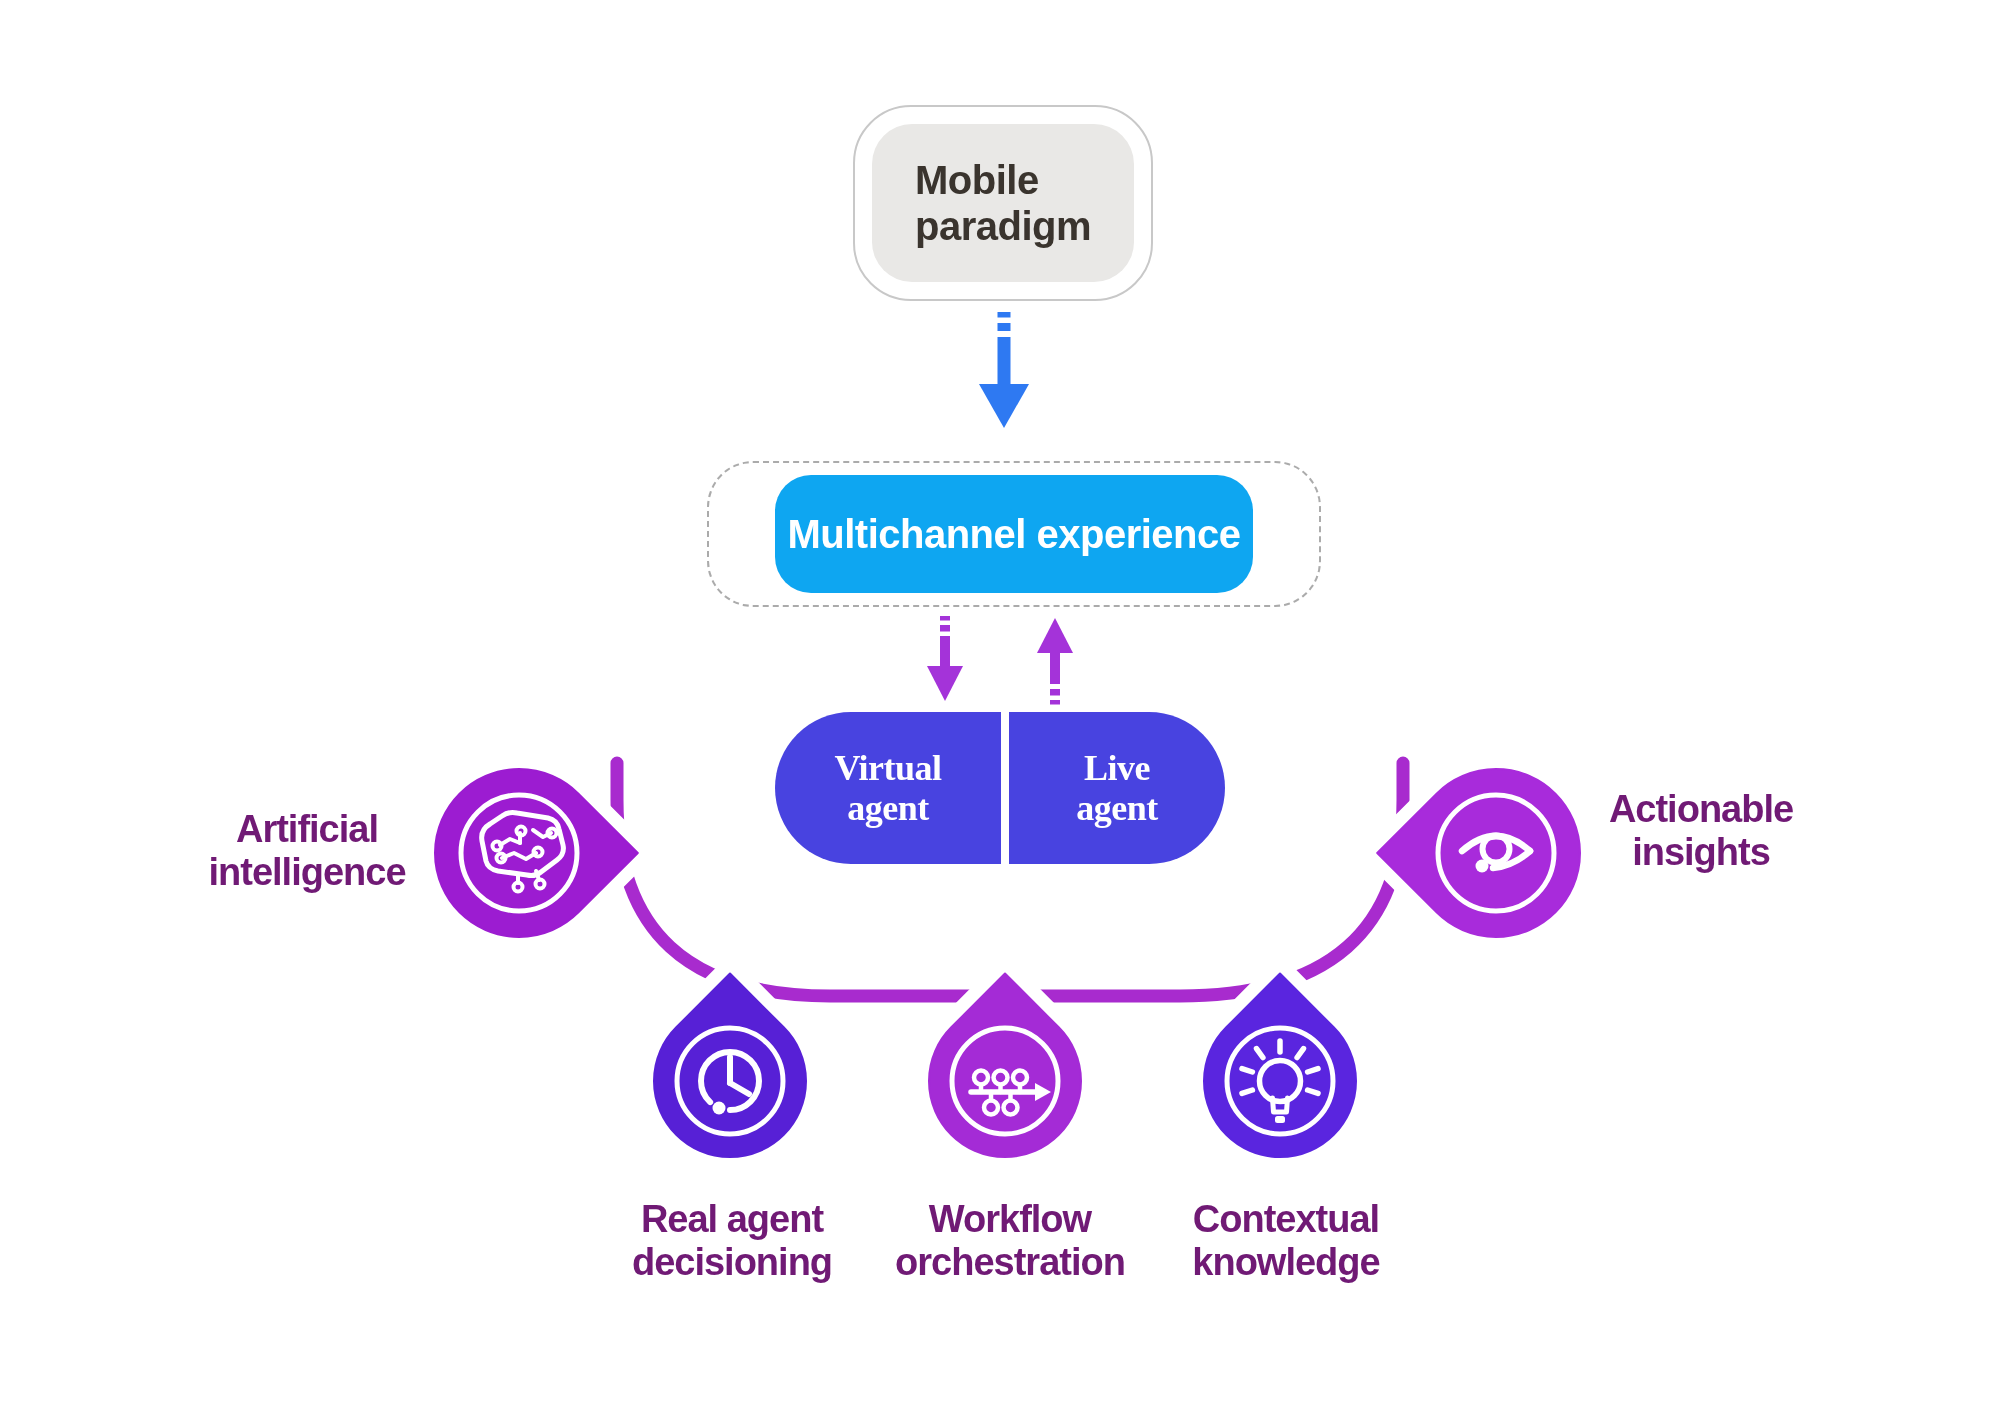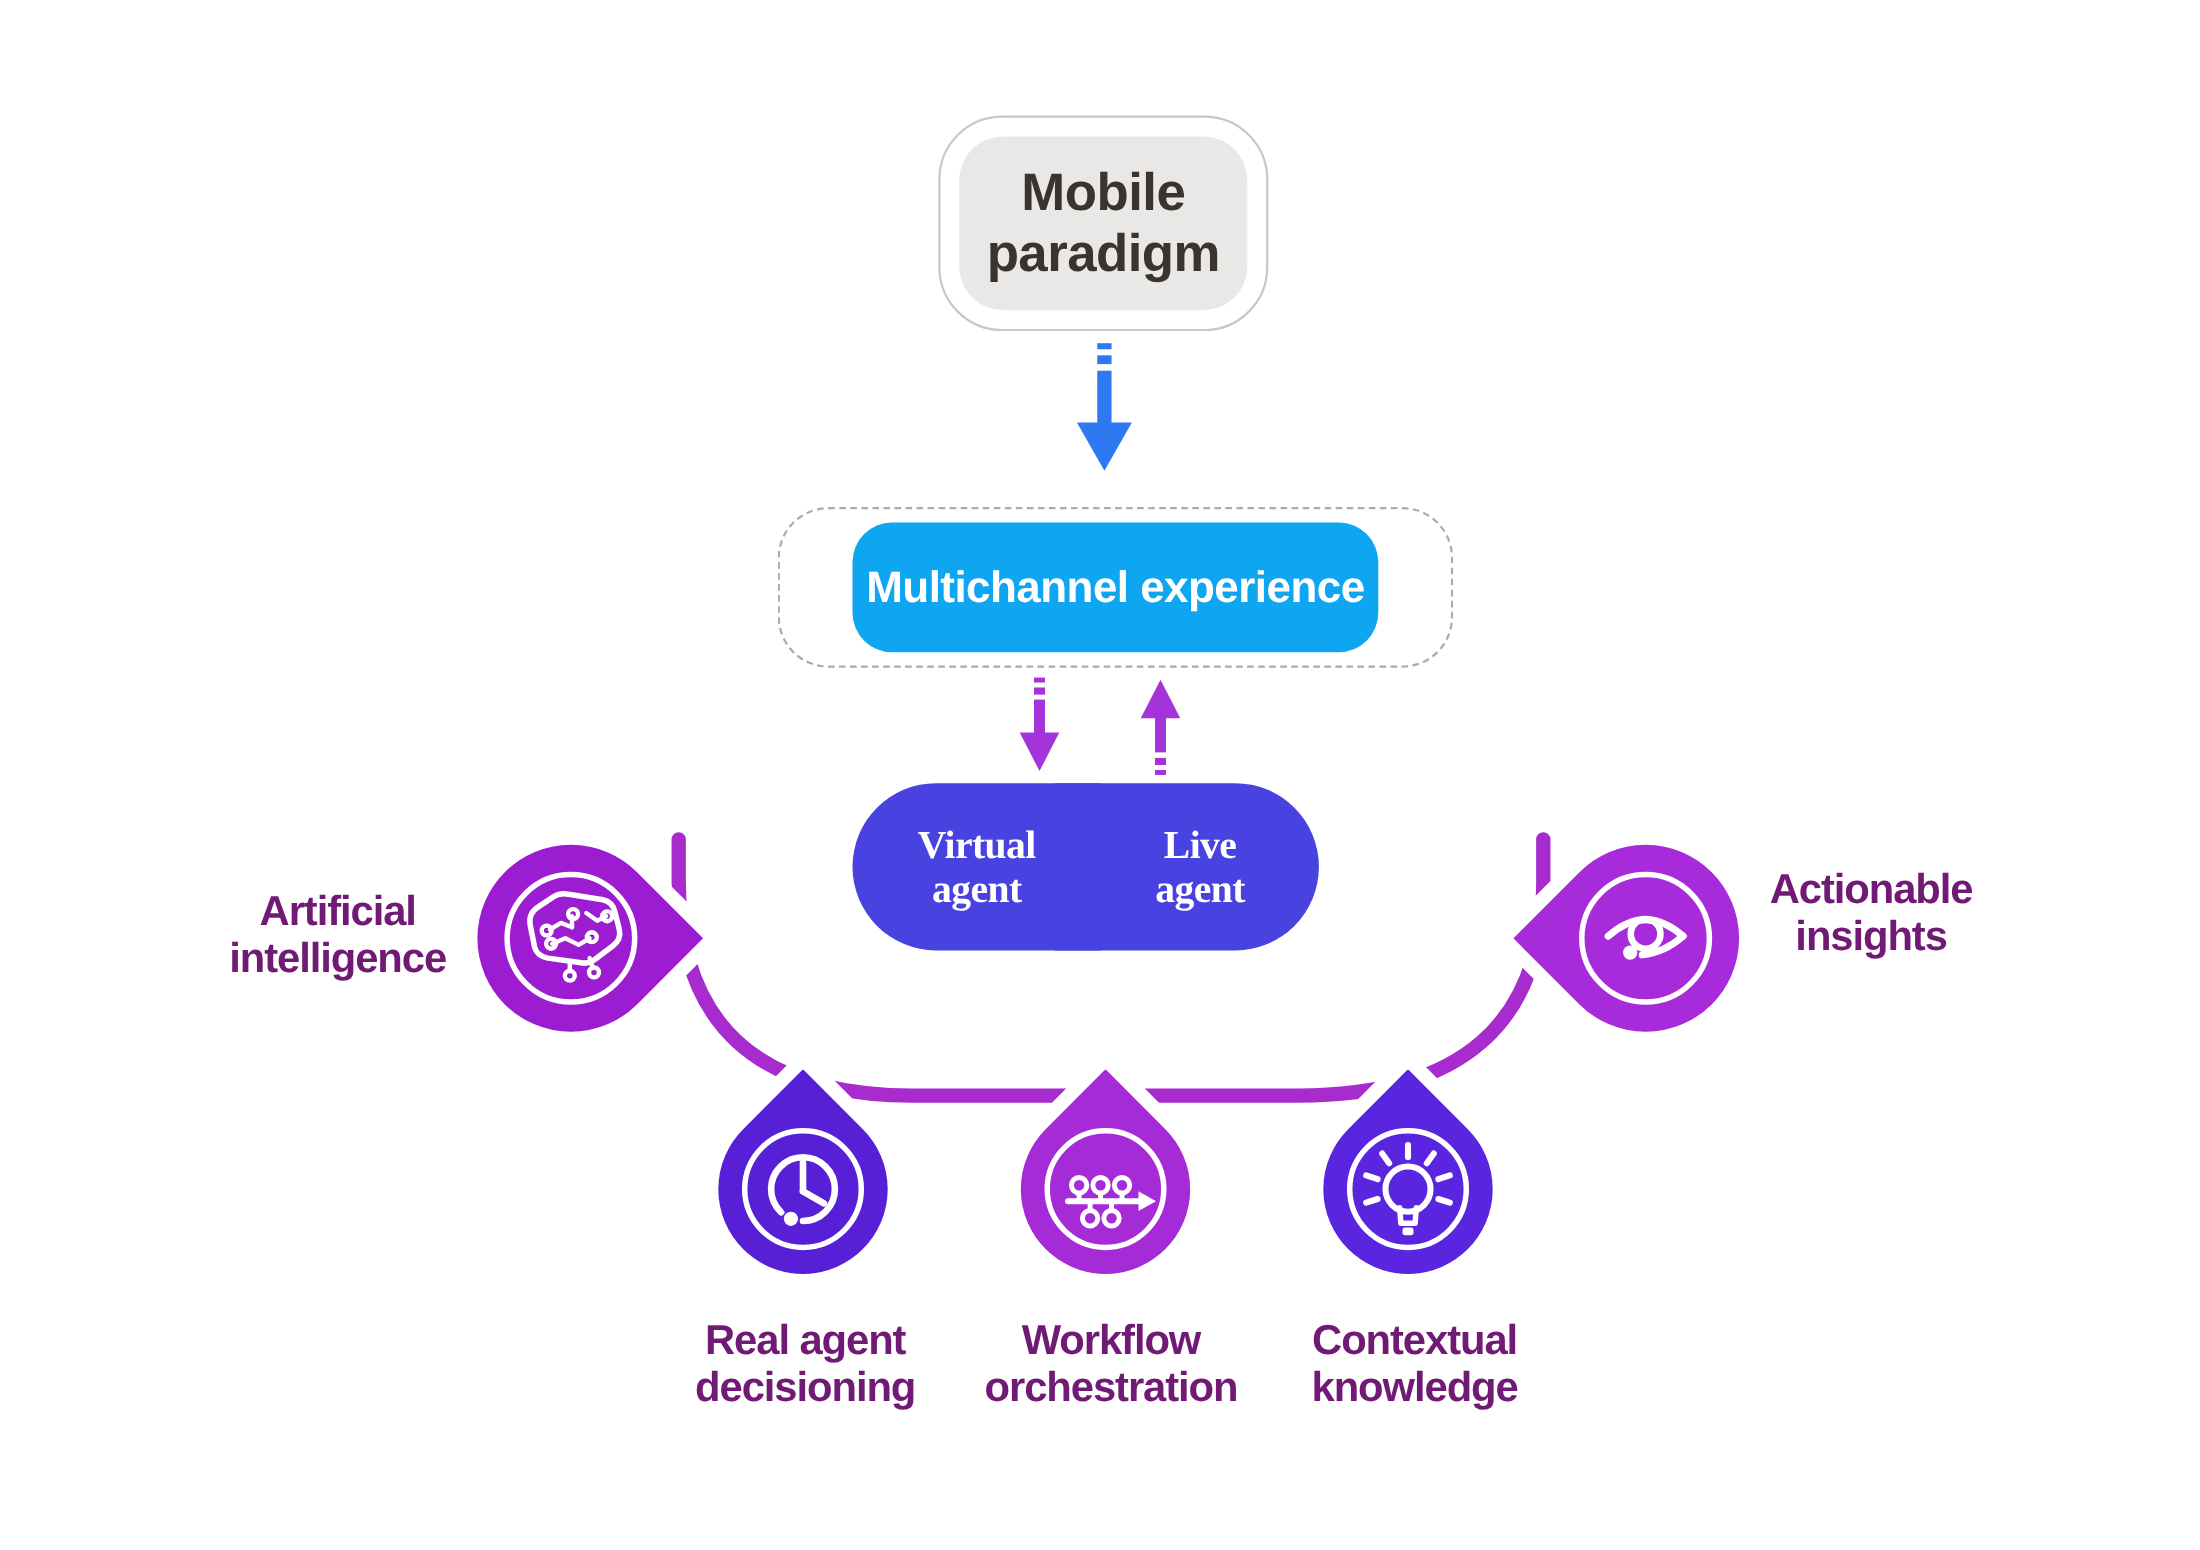--- a/index.html
+++ b/index.html
@@ -13,43 +13,43 @@
   .mp-outer{
     left:853px;top:105px;width:300px;height:196px;
     background:#ffffff;border:2px solid #C8C8C8;border-radius:58px;
     box-sizing:border-box;display:flex;align-items:center;justify-content:center;
   }
   .mp-inner{
     width:262px;height:158px;background:#E9E8E6;border-radius:40px;
     display:flex;align-items:center;justify-content:center;
   }
   .mp-text{
-    font-size:48px;font-weight:bold;line-height:1.15;color:#3A342E;
-    text-align:center;letter-spacing:-0.5px;
+    font-size:40px;font-weight:bold;line-height:1.15;color:#3A342E;
+    text-align:left;letter-spacing:-0.5px;
   }
   
   .mc-outer{
     left:707px;top:461px;width:614px;height:146px;
     border:2px dashed #ABABAB;border-radius:46px;background:#ffffff;
     box-sizing:border-box;display:flex;align-items:center;justify-content:center;
   }
   .mc-inner{
     width:478px;height:118px;background:#0EA6F1;border-radius:36px;
     display:flex;align-items:center;justify-content:center;
   }
   .mc-text{
     font-size:40px;font-weight:bold;color:#ffffff;letter-spacing:-0.5px;white-space:nowrap;
   }
   
   .pill{
     top:712px;height:152px;background:#4843E0;
     display:flex;flex-direction:column;align-items:center;justify-content:center;
   }
   .pill-left{left:775px;width:226px;border-radius:76px 0 0 76px;}
-  .pill-right{left:959px;width:216px;border-radius:0 76px 76px 0;padding-left:24px;}
+  .pill-right{left:1009px;width:216px;border-radius:0 76px 76px 0;}
   .pill-text{
     font-size:36px;font-weight:bold;color:#ffffff;line-height:1.12;
     text-align:center;letter-spacing:-0.5px;font-family:Liberation Serif, serif;
   }
   
   .cap-label{
     width:340px;font-size:38px;font-weight:bold;color:#701a75;line-height:1.13;
     text-align:center;letter-spacing:-1px;
   }
   .lbl-ai{left:137px;top:808px;}

